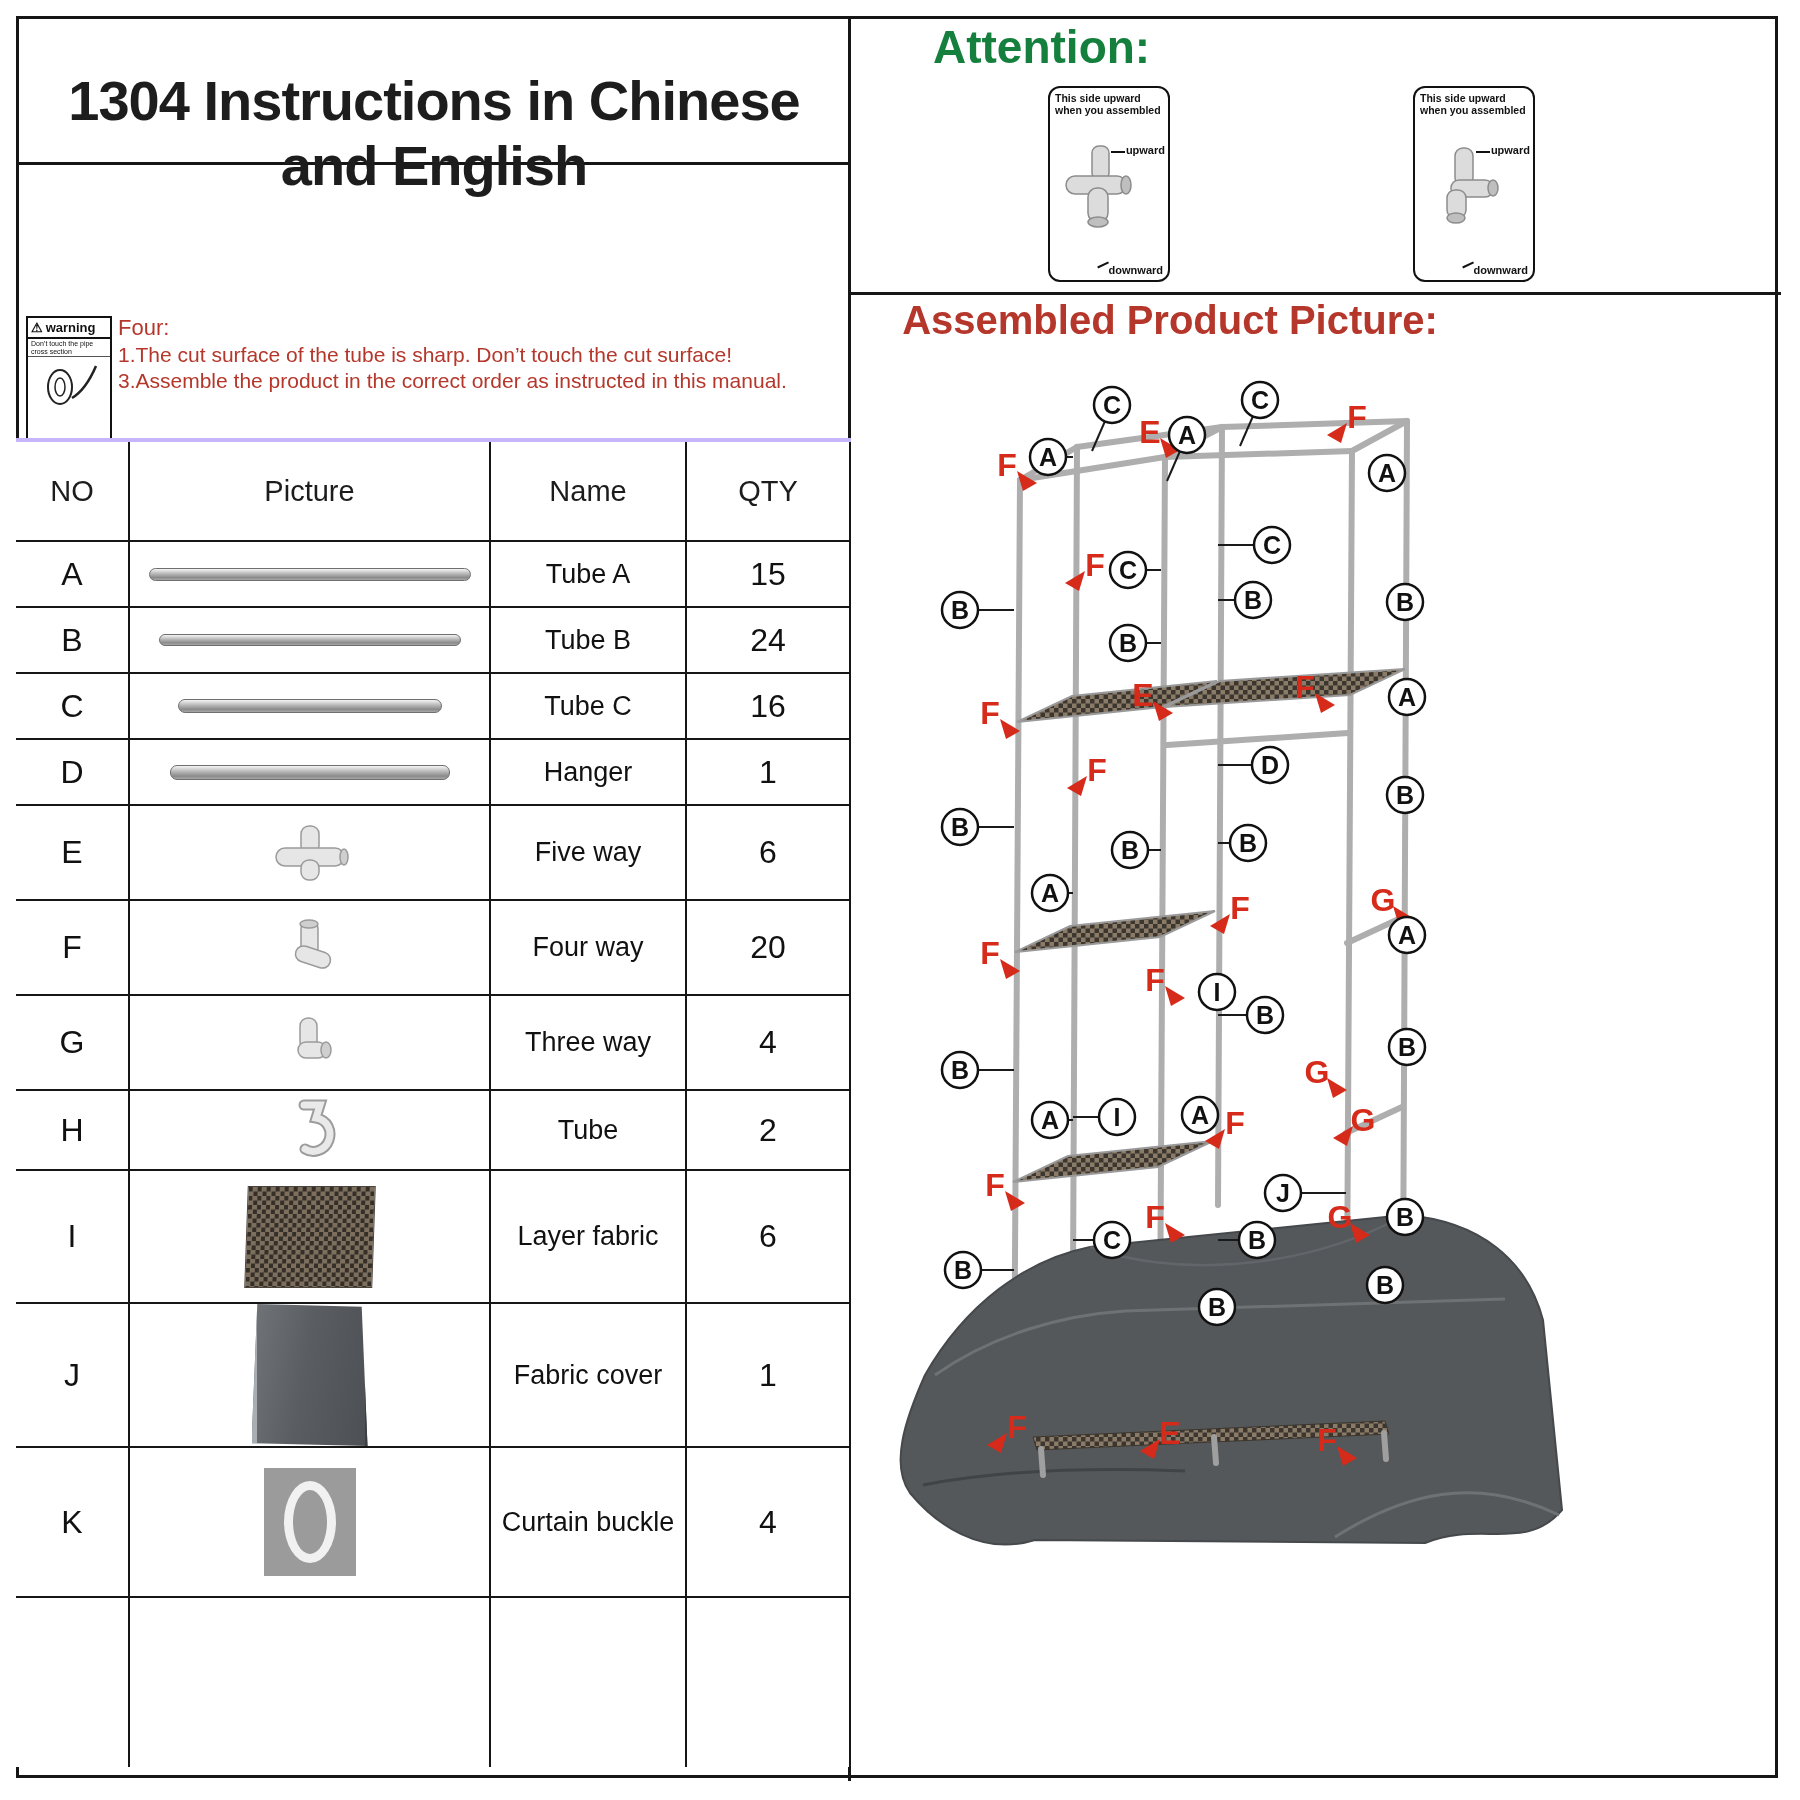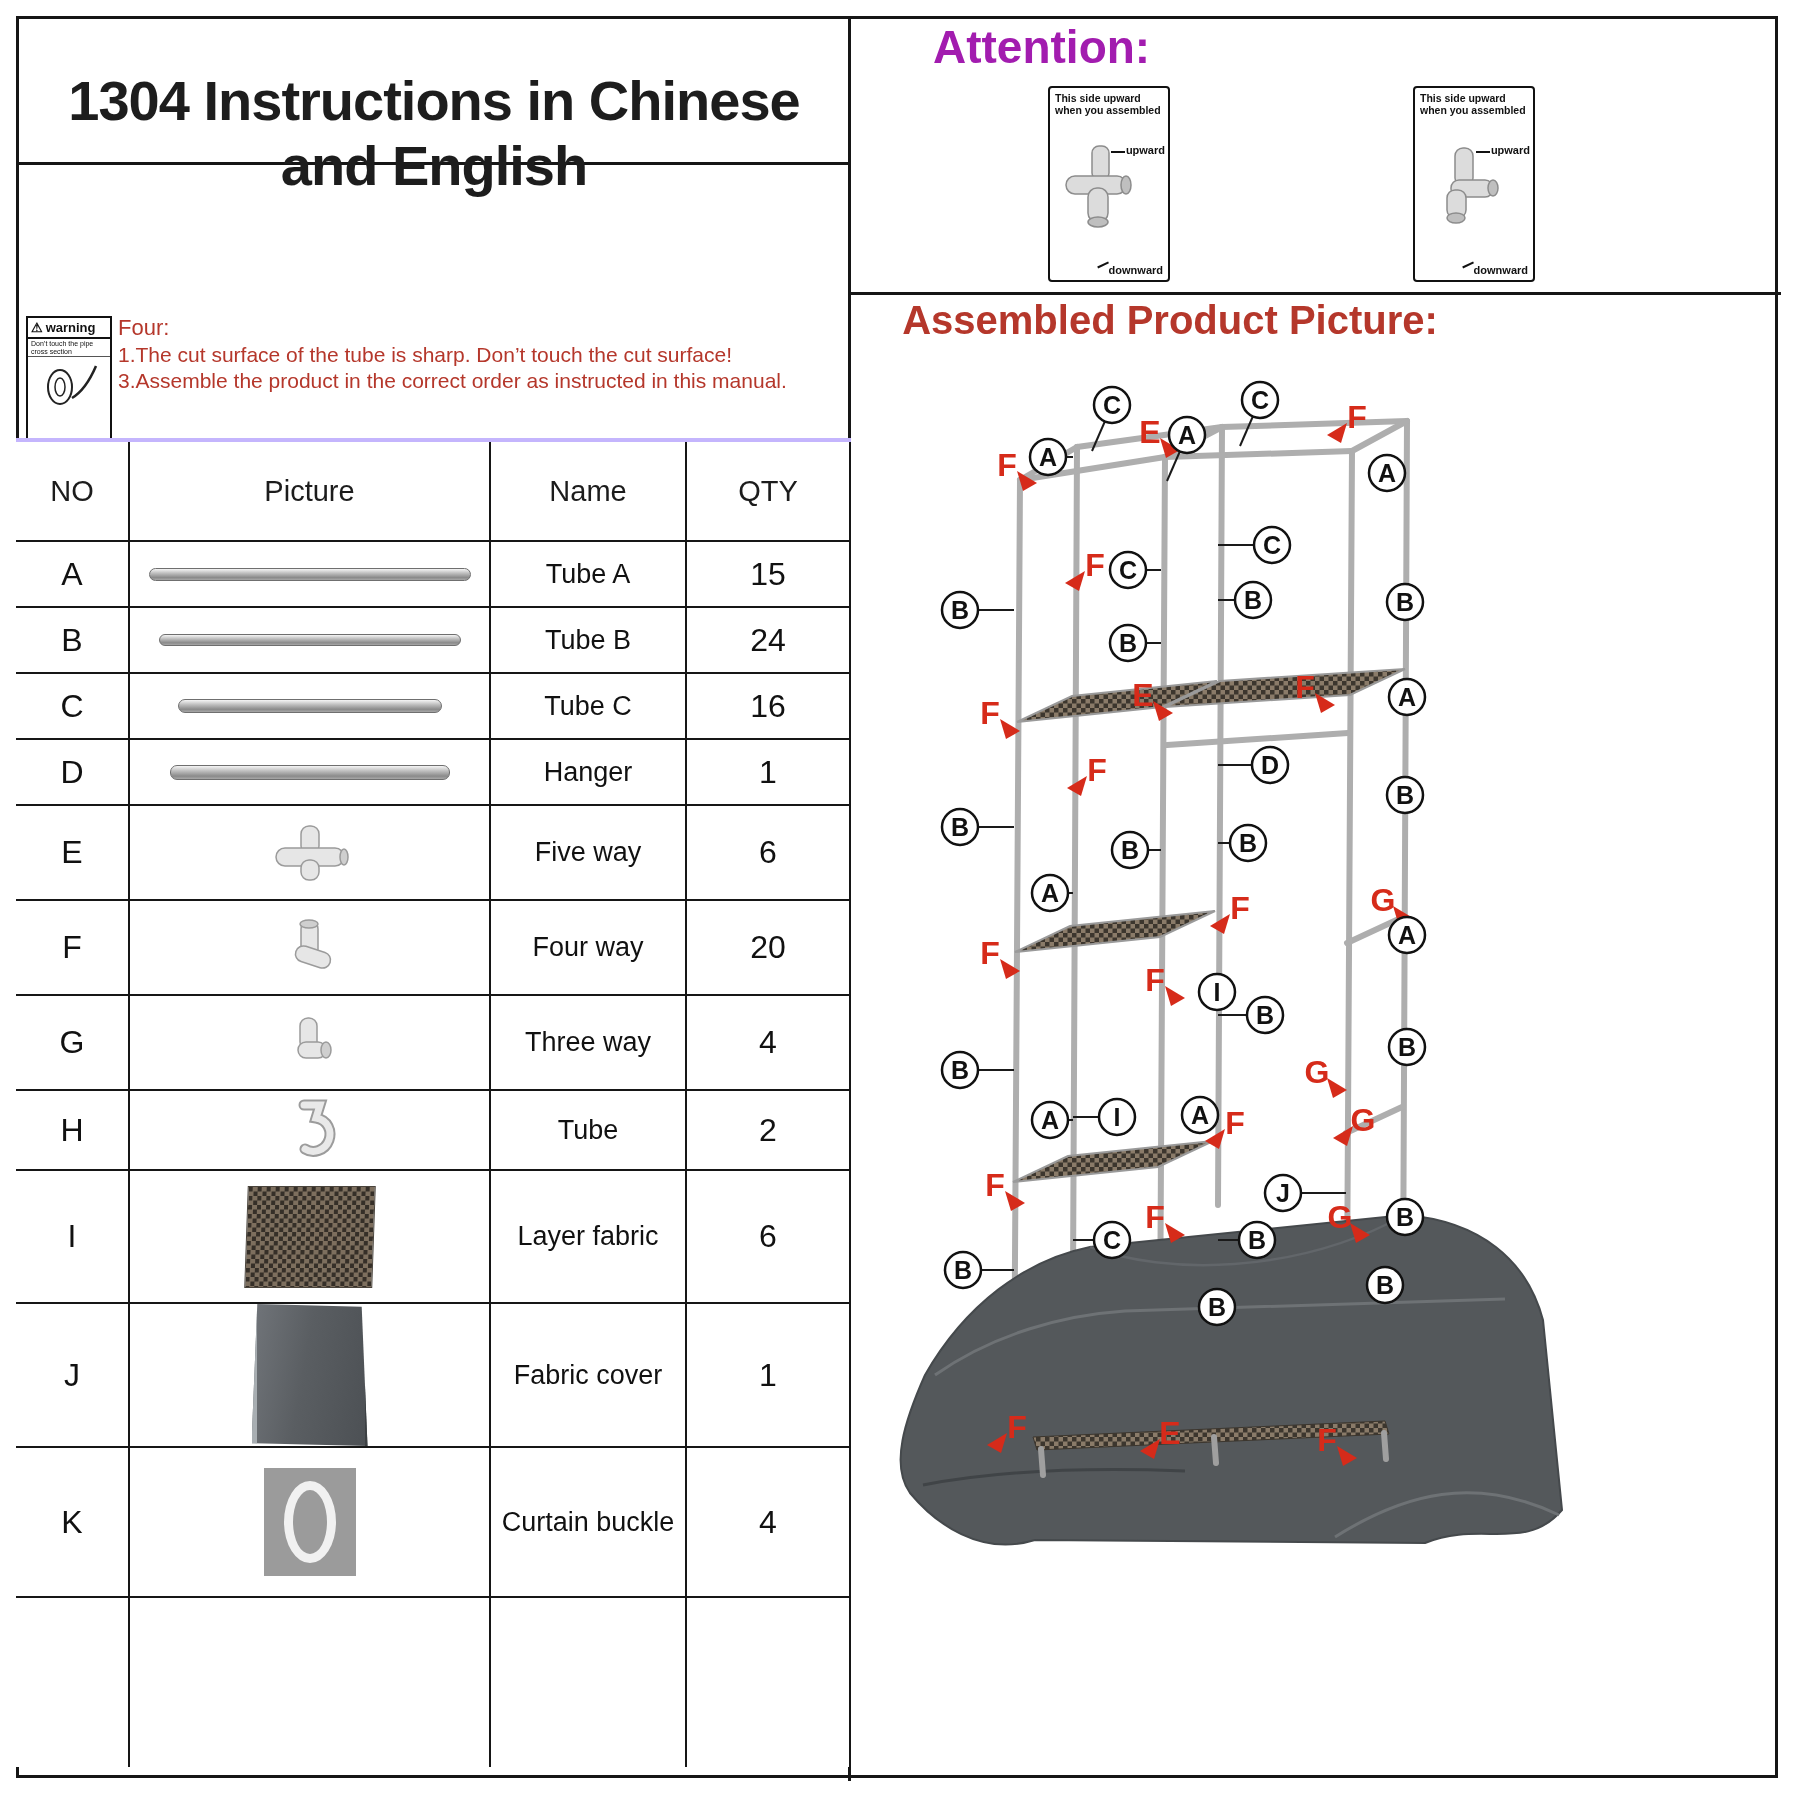--- a/index.html
+++ b/index.html
@@ -46,26 +46,26 @@
   .fabric-check{width:126px;height:100px;border:1px solid #4a443c;transform:skewX(-2deg);
         background:repeating-conic-gradient(#7d6f5e 0% 25%,#352f28 0% 50%) 0 0/9px 9px;}
   .fabric-cover{width:116px;height:142px;
         background:linear-gradient(100deg,#71757a 0%,#5a5e62 45%,#4c5054 100%);
         box-shadow:inset 5px 0 0 #a8aeb2, inset -3px 0 0 #3c4043;
         clip-path:polygon(5% 0,95% 2%,100% 100%,0 98%);}
   .buckle{width:92px;height:108px;background:#9b9b9b;display:flex;align-items:center;justify-content:center;}
   .buckle-ring{width:34px;height:64px;border:9px solid #f1f1f1;border-radius:50%;}
 
   
-  .attention-heading{position:absolute;left:933px;top:20px;font-size:46px;font-weight:600;color:#a21caf;}
+  .attention-heading{position:absolute;left:933px;top:20px;font-size:46px;font-weight:600;color:#15803d;}
   .assembled-heading{position:absolute;left:860px;top:298px;width:620px;text-align:center;
                      font-size:40px;font-weight:600;color:#b5372b;}
 
   .att-box{position:absolute;top:86px;width:122px;height:196px;border:2.5px solid #111;
-           border-radius:4px;box-sizing:border-box;background:#fff;}
+           border-radius:12px;box-sizing:border-box;background:#fff;}
   .att-caption{font-size:10.5px;font-weight:700;line-height:1.15;padding:4px 4px 0 5px;}
   .att-fig{position:absolute;left:0;top:34px;width:100%;height:158px;}
   .att-connector{position:absolute;left:8px;top:18px;}
   .att-up{position:absolute;top:22px;right:3px;font-size:11px;font-weight:700;}
   .att-up::before{content:"";position:absolute;left:-15px;top:7px;width:14px;height:1.5px;background:#111;}
   .att-down{position:absolute;bottom:4px;right:5px;font-size:11px;font-weight:700;}
   .att-down::before{content:"";position:absolute;left:-12px;top:0;width:12px;height:1.5px;background:#111;transform:rotate(-25deg);}
 
   .diagram{position:absolute;left:865px;top:375px;width:710px;height:1215px;}
 </style>

